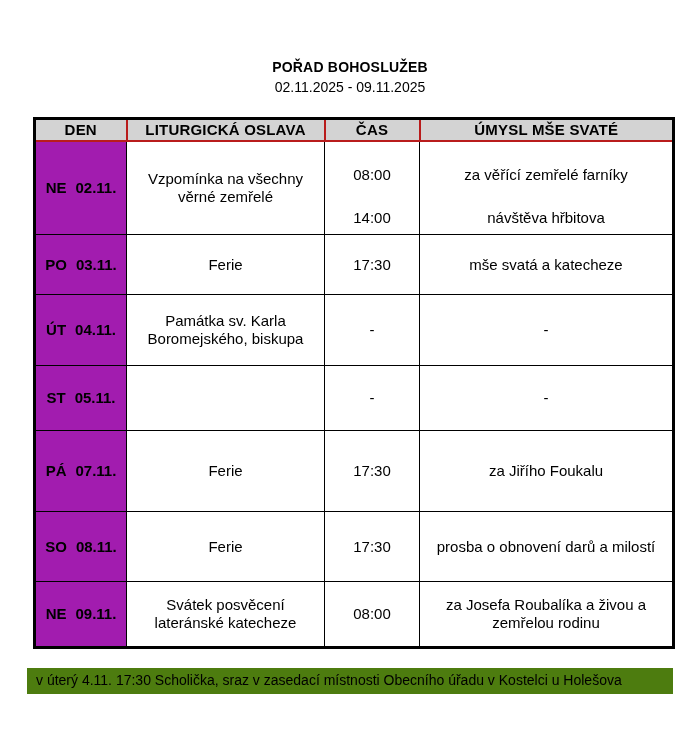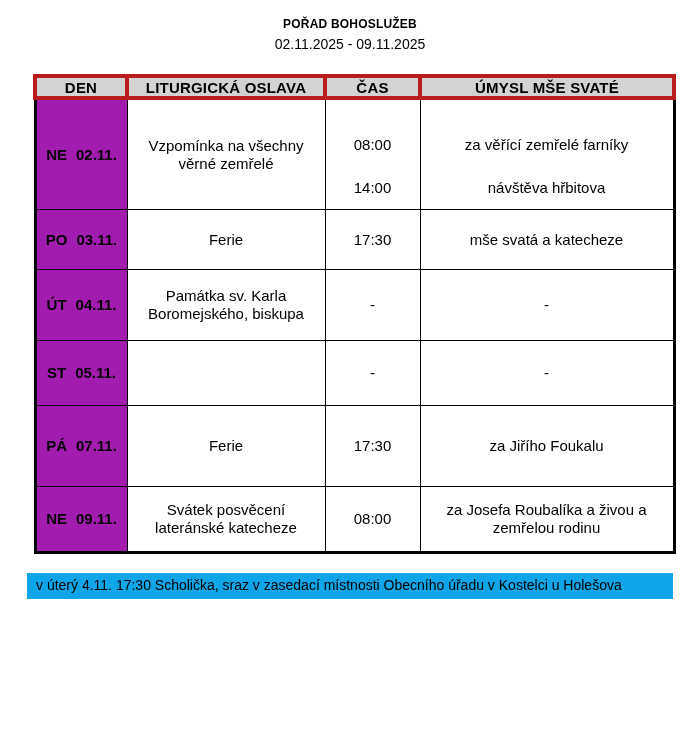--- a/index.html
+++ b/index.html
@@ -5,53 +5,53 @@
   * { margin:0; padding:0; box-sizing:border-box; }
   html,body { background:#ffffff; }
   body {
     width:700px; height:756px;
     font-family:"Liberation Sans", sans-serif;
     color:#000;
     position:relative;
     overflow:hidden;
   }
   .titles { text-align:center; padding-top:14px; }
-  .title    { font-size:12px; font-weight:bold; line-height:20px; letter-spacing:.2px; }
+  .title    { font-size:14px; font-weight:bold; line-height:20px; letter-spacing:.2px;margin-top:43px; }
   .subtitle { font-size:16px; font-weight:bold; line-height:20px; letter-spacing:.2px; }
   .daterange{ font-size:14px; line-height:21px; }
 
   table.schedule {
     border-collapse:collapse;
     table-layout:fixed;
     margin:19px 0 0 33px;
     width:639px;
     border:3px solid #000;
   }
   .schedule col.c-den { width:92px; }
   .schedule col.c-lit { width:198px; }
   .schedule col.c-cas { width:95px; }
   .schedule col.c-umy { width:254px; }
 
   .schedule th {
     background:#d3d3d3;
-    border:4px solid #b91c1c;
+    border:2px solid #b91c1c;
     font-size:15px;
     font-weight:bold;
     height:22px;
     text-align:center;
     vertical-align:middle;
     letter-spacing:.2px;
   }
   .schedule td {
     border:1px solid #000;
     font-size:15px;
     line-height:18px;
     text-align:center;
     vertical-align:middle;
-    padding:12px 3px;
+    padding:0 3px;
   }
   .schedule td.day-cell {
     background:#a21caf;
     font-weight:bold;
     padding:0;
   }
   .day-wrap { display:flex; justify-content:center; gap:9px; }
 
   tr.r1 { height:94px; }
   tr.r2 { height:60px; }
@@ -62,21 +62,21 @@
   tr.r7 { height:70px; }
   tr.r8 { height:66px; }
 
   tr.divider td { border-top:3px solid #595959; }
 
   td.multi { vertical-align:top; }
   td.multi .entry1 { margin-top:24px; }
   td.multi .entry2 { margin-top:25px; }
 
   .note {
-    background:#0ea5e9;
+    background:#4d7c0f;
     margin:19px 0 0 27px;
     width:646px;
     padding:3px 36px 5px 9px;
     font-size:14px;
     line-height:18px;
   }
 </style>
 </head>
 <body>
 
@@ -164,20 +164,31 @@
           <div class="day-wrap">
             <span>PÁ</span>
               <span>07.11.</span>
           </div>
         </td>
         <td>Ferie</td>
         <td>17:30</td>
         <td>za Jiřího Foukalu</td>
       </tr>
 
+      <tr class="r7">
+        <td class="day-cell">
+          <div class="day-wrap">
+            <span>SO</span>
+              <span>08.11.</span>
+          </div>
+        </td>
+        <td>Ferie</td>
+        <td>17:30</td>
+        <td>prosba o obnovení darů a milostí</td>
+      </tr>
 
       <tr class="r8">
         <td class="day-cell">
           <div class="day-wrap">
             <span>NE</span>
               <span>09.11.</span>
           </div>
         </td>
         <td>Svátek posvěcení lateránské katecheze</td>
         <td>08:00</td>

